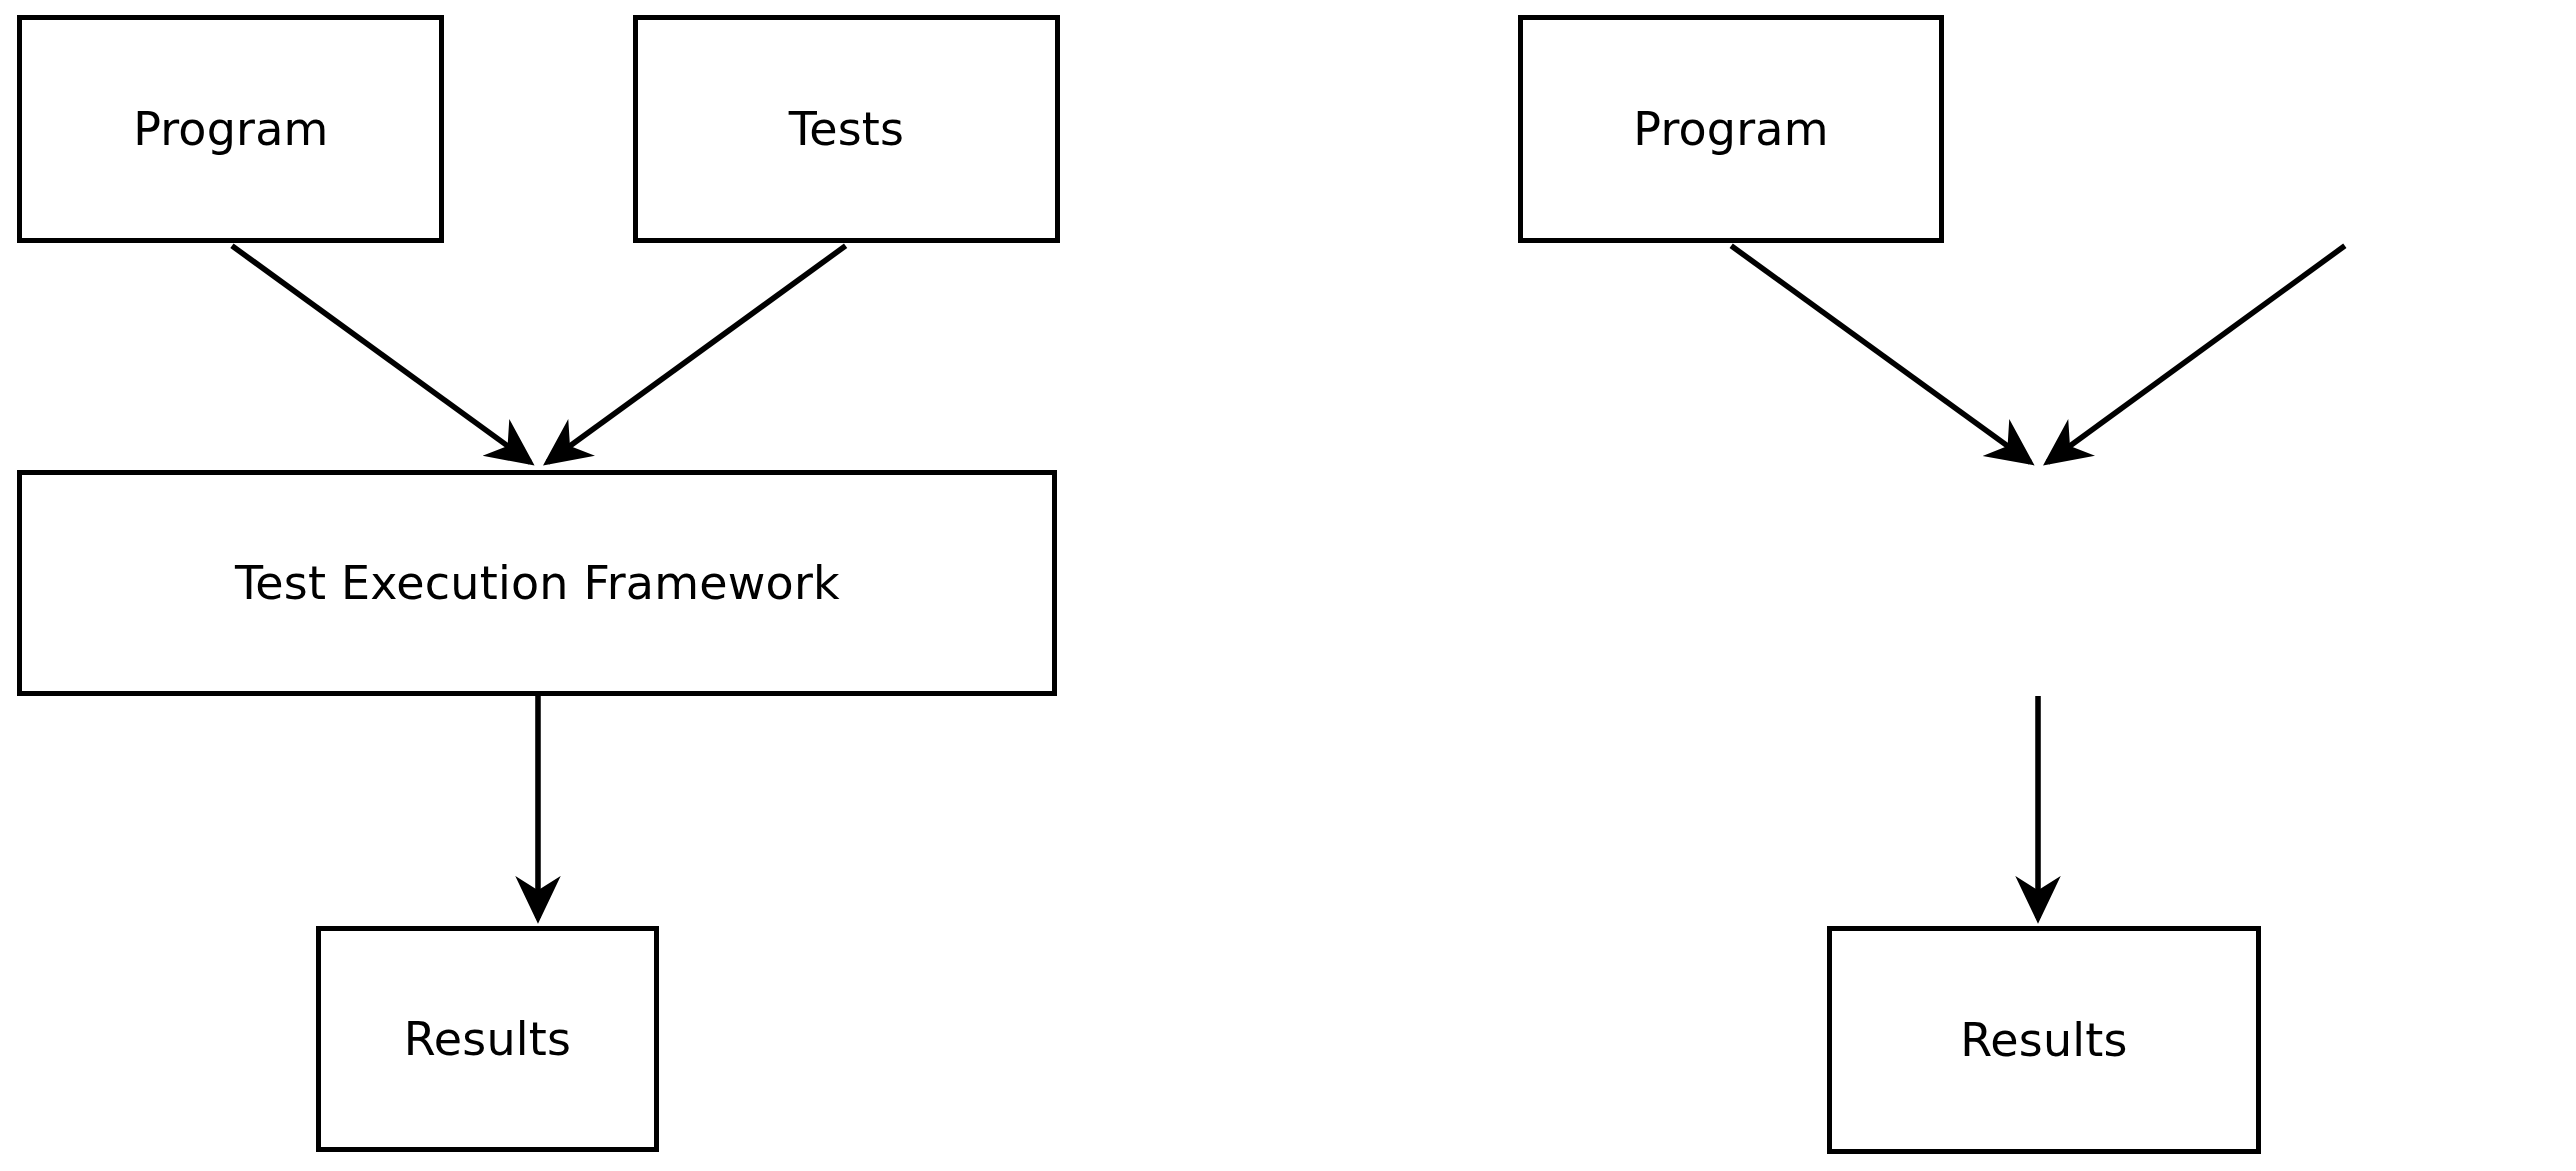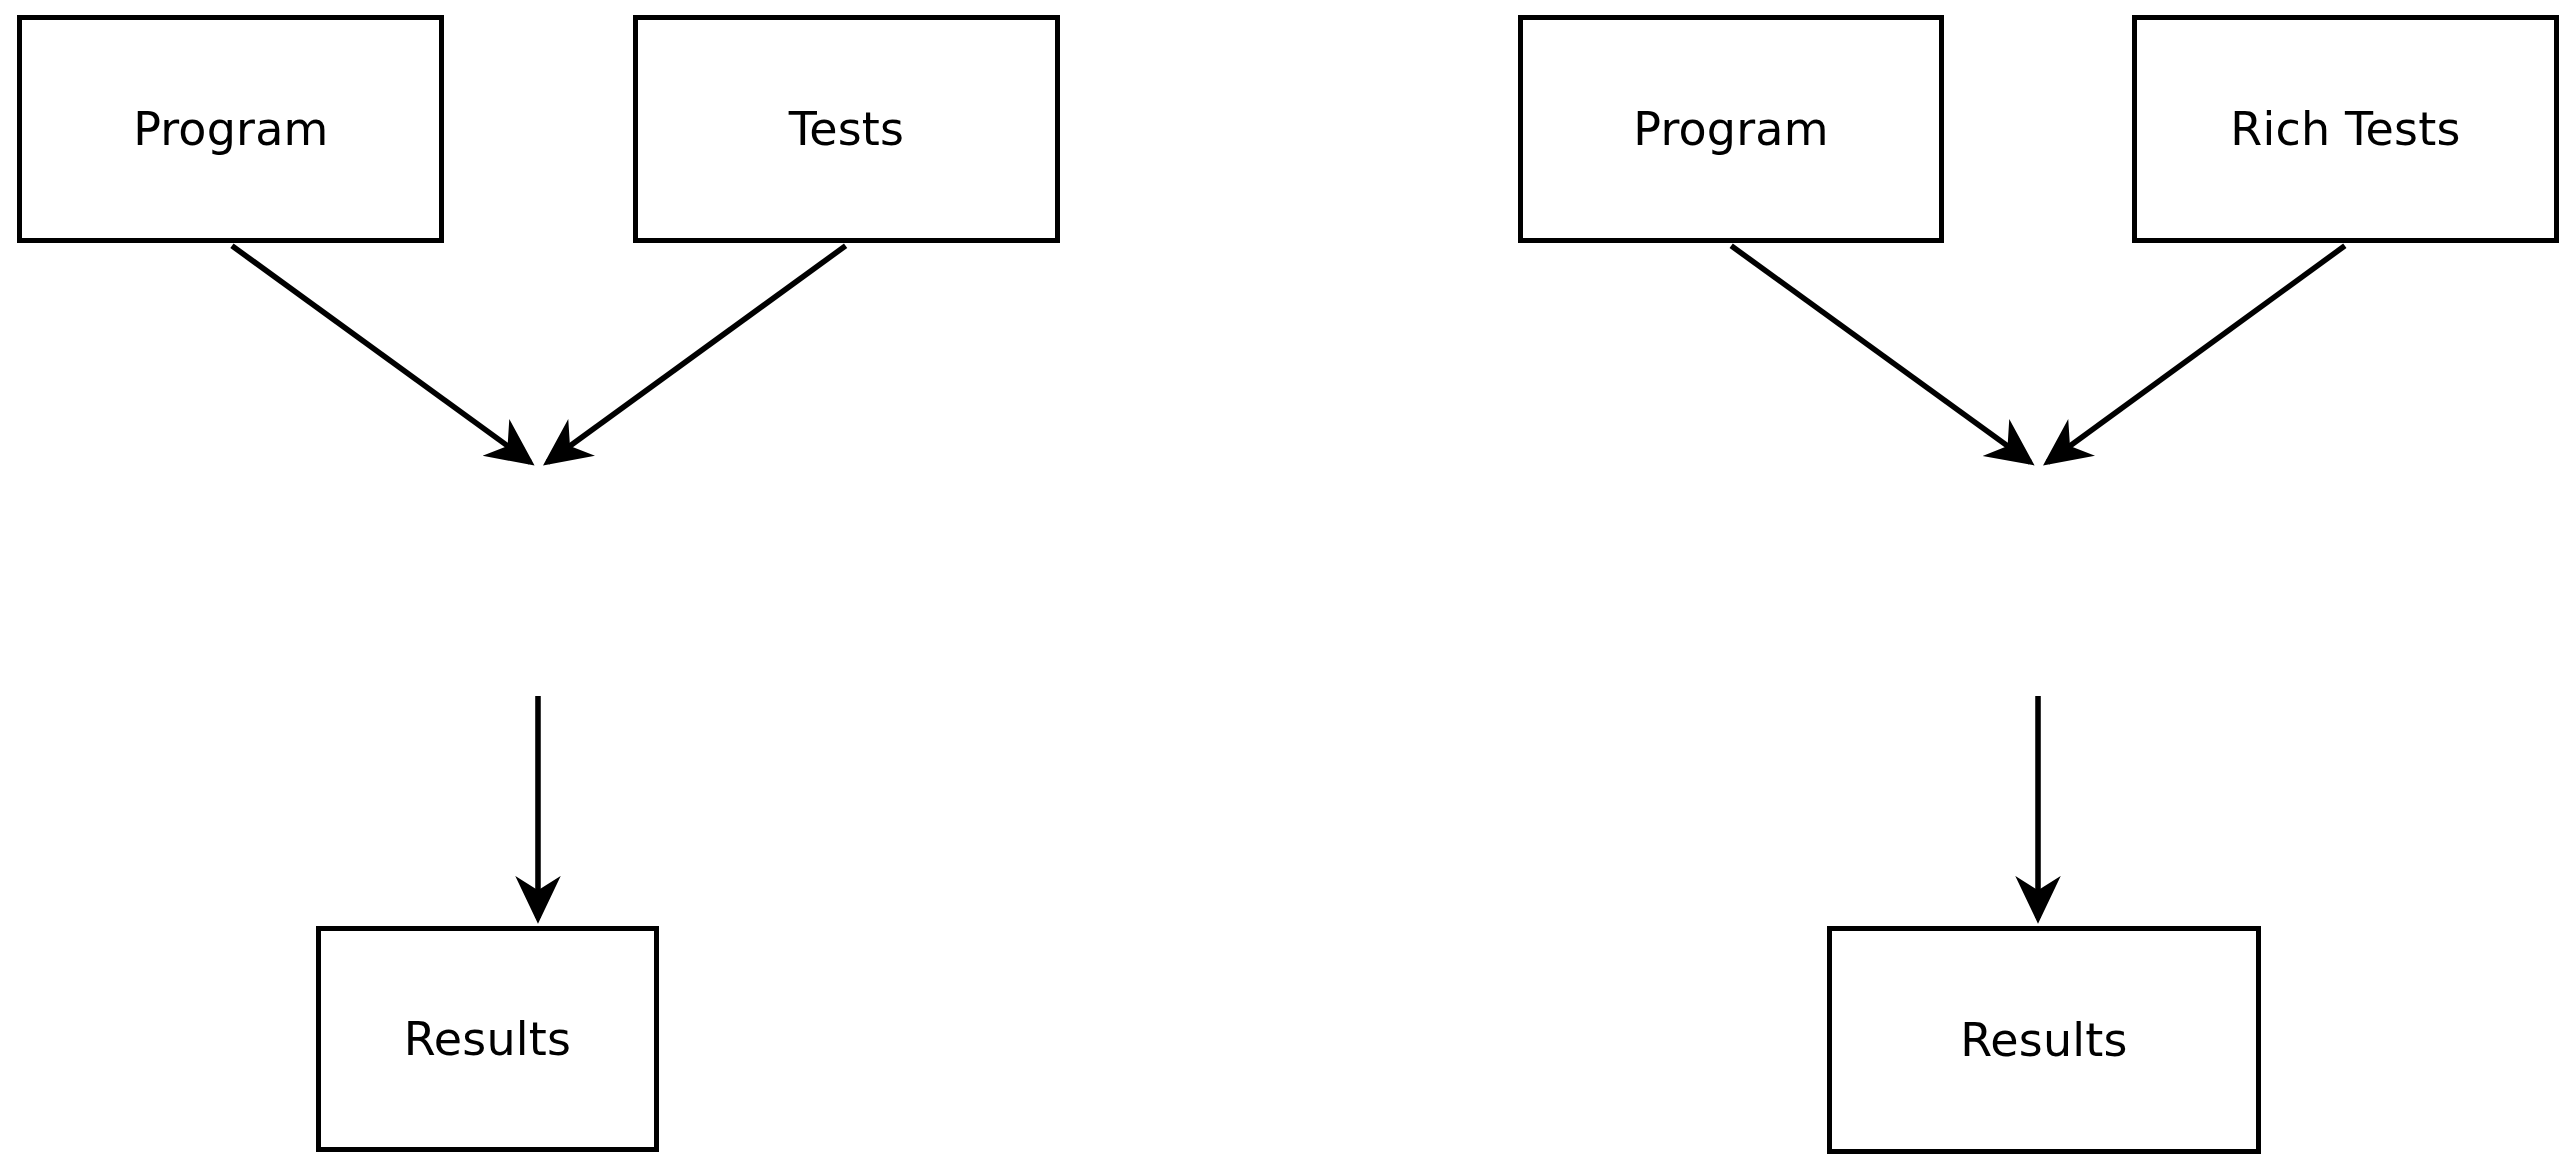--- a/index.html
+++ b/index.html
@@ -83,32 +83,32 @@
   </svg>
 
   <div class="node-box" id="box-program-left">
     <span class="node-label">Program</span>
   </div>
 
   <div class="node-box" id="box-tests-left">
     <span class="node-label">Tests</span>
   </div>
 
+  <div class="node-box" id="box-framework-left">
+    <span class="node-label">Test Execution Framework</span>
+  </div>
 
   <div class="node-box" id="box-results-left">
     <span class="node-label">Results</span>
   </div>
 
   <div class="node-box" id="box-program-right">
     <span class="node-label">Program</span>
   </div>
 
-  <div class="node-box" id="box-richtests-right">
-    <span class="node-label">Rich Tests</span>
-  </div>
 
 
   <div class="node-box" id="box-results-right">
     <span class="node-label">Results</span>
   </div>
 
 </div>
 
 
 </body></html>

